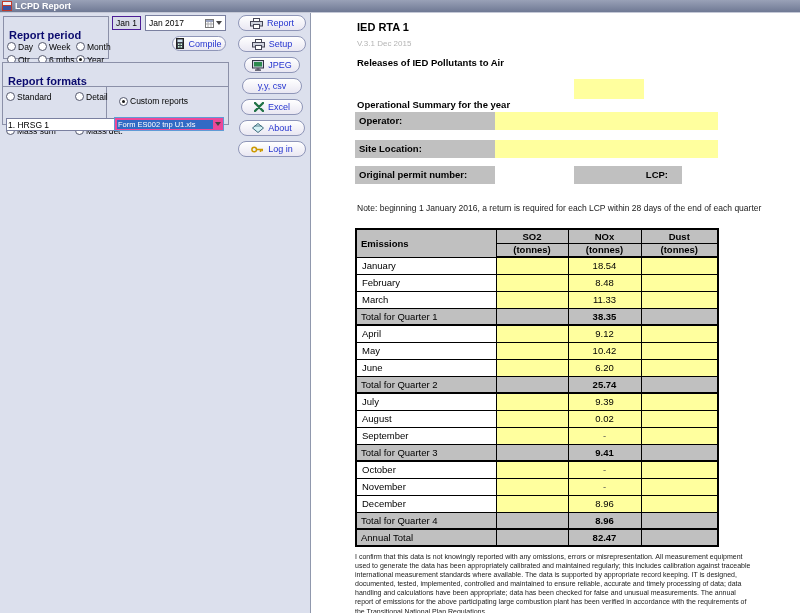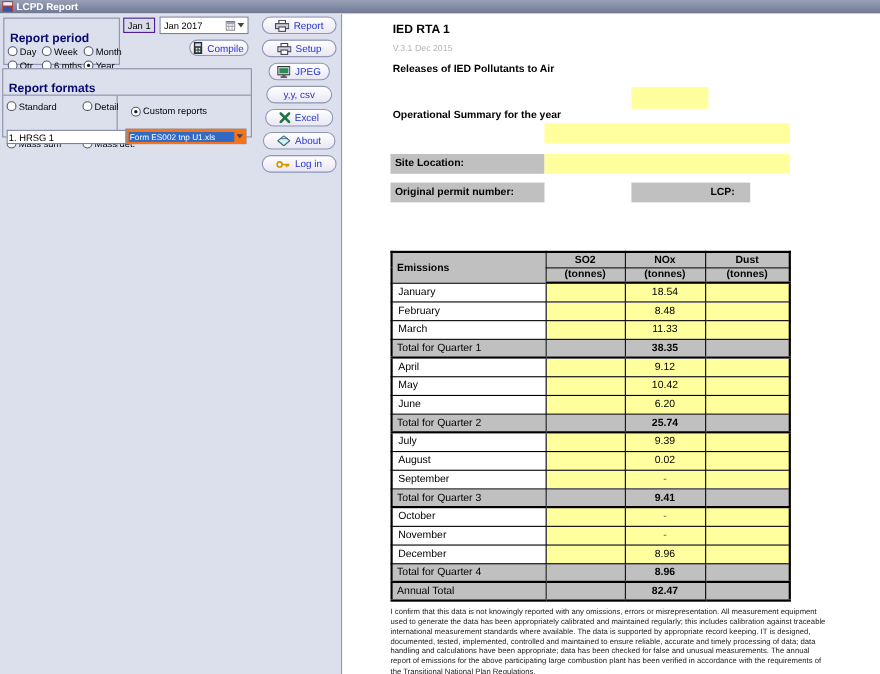--- a/index.html
+++ b/index.html
@@ -45,21 +45,21 @@
 
   .formats-group { left:2px; top:49px; width:227px; height:63px; }
   .formats-hd { border-bottom:1px solid #8b90a8; height:14px; }
   .formats-body { display:flex; height:47px; }
   .formats-left { width:104px; border-right:1px solid #8b90a8; position:relative; }
   #format-options { display:grid; grid-template-columns:48px 52px; grid-auto-rows:13px; padding:3px 0 0 3px;gap:21px; }
   .unit-input { position:absolute; left:3px; bottom:3px; width:118px; height:13px; font-size:8.5px;
     border:1px solid #7a80a0; padding-left:1px; font-family:inherit; background:#fff; }
   .formats-right { flex:1; position:relative; }
   #custom-radio-slot { position:absolute; left:12px; top:9px; }
-  .file-combo { position:absolute; left:7px; bottom:3px; width:110px; height:14px; background:#f97316;
+  .file-combo { position:absolute; left:7px; bottom:3px; width:110px; height:14px; background:#ec4899;
     border:1px solid #5f9bd5; display:flex; align-items:center; padding:0 2px; gap:2px; }
   .file-sel { flex:1; font-size:7.5px; background:#316ac5; color:#fff; white-space:nowrap;
     overflow:hidden; padding:0 1px; }
 
   .btn-col { position:absolute; left:237px; top:2px; width:70px; display:flex;
     flex-direction:column; align-items:center; }
   .act-btn { margin-bottom:5px; }
   .btn-ic svg { display:block; }
 
   
@@ -279,28 +279,30 @@
     </div>
 </div>
 
 <div class="page">
   <div class="rpt-title">IED RTA 1</div>
   <div class="rpt-version">V.3.1 Dec 2015</div>
   <div class="rpt-subtitle">Releases of IED Pollutants to Air</div>
   <div class="rpt-summary-label">Operational Summary for the year</div>
   <div class="ybox summary-box"></div>
 
+  <div class="gbox op-label">Operator:</div>
   <div class="ybox op-field"></div>
 
   <div class="gbox site-label">Site Location:</div>
   <div class="ybox site-field"></div>
 
   <div class="gbox permit-label">Original permit number:</div>
   <div class="gbox lcp-box">LCP:</div>
 
+  <div class="rpt-note">Note: beginning 1 January 2016, a return is required for each LCP within 28 days of the end of each quarter</div>
 
   <table class="emissions-table">
     <colgroup>
         <col style="width:140px">
         <col style="width:72px">
         <col style="width:73px">
         <col style="width:77px">
       </colgroup>
     <thead>
       <tr>

